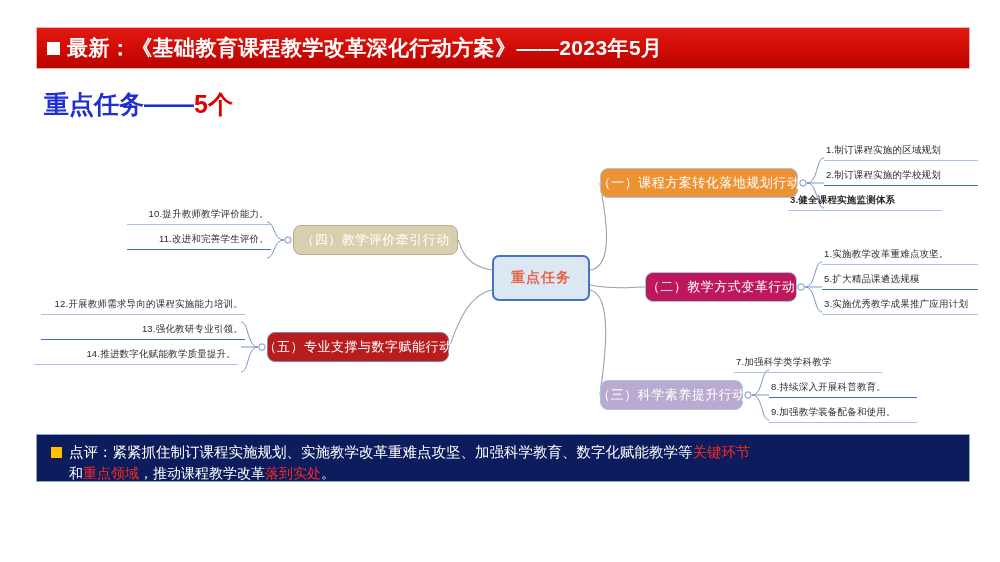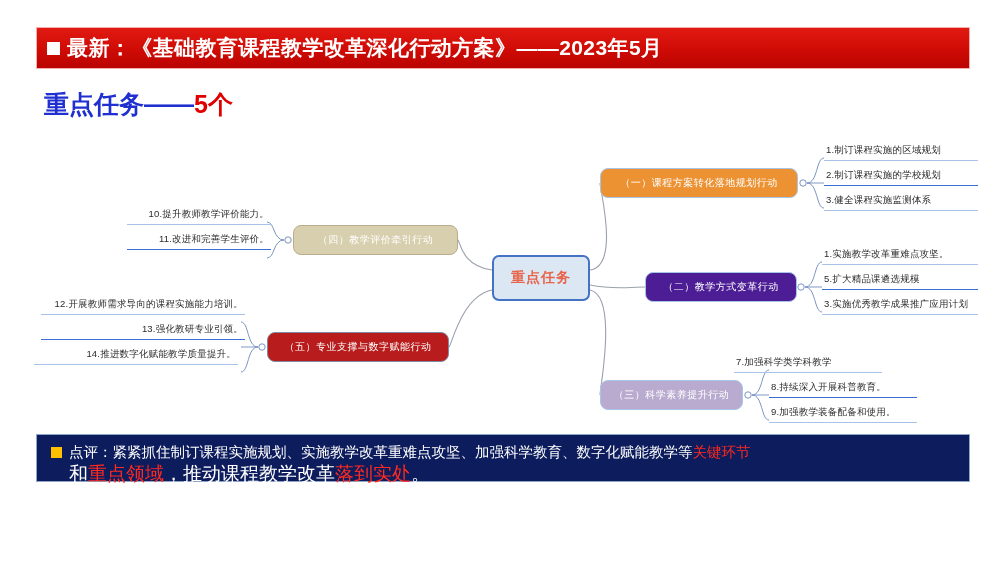--- a/index.html
+++ b/index.html
@@ -96,21 +96,21 @@
     height: 300px;
   }
   .node {
     position: absolute;
     box-sizing: border-box;
     display: flex;
     align-items: center;
     justify-content: center;
     border-radius: 7px;
     white-space: nowrap;
-    font-size: 10px;
+    font-size: 13px;
     letter-spacing: 0.5px;
   }
   
   #node-center {
     left: 492px;
     top: 125px;
     width: 98px;
     height: 46px;
     background: #dce7f4;
     border: 2px solid #4472c4;
@@ -126,21 +126,21 @@
     border: 1px solid #aab8d6;
     color: #ffffff;
   }
   #node-b1 {
     left: 600px; top: 38px; width: 198px;
     background: #ec9233;
     border-color: #a8c5e8;
   }
   #node-b2 {
     left: 645px; top: 142px; width: 152px;
-    background: #4c1d95;
+    background: #be185d;
     border-color: #a8c5e8;
   }
   #node-b3 {
     left: 600px; top: 250px; width: 143px;
     background: #b9abcf;
     border-color: #a8c5e8;
   }
   #node-b4 {
     left: 293px; top: 95px; width: 165px;
     background: #d8cfae;
@@ -191,21 +191,21 @@
     white-space: nowrap;
   }
   #comment-bullet {
     width: 11px;
     height: 11px;
     background: #ffc000;
     margin: 5px 7px 0 2px;
     flex: none;
   }
   #comment-line2 {
-    font-size: 19px;
+    font-size: 14px;
     line-height: 21px;
     padding-left: 20px;
     white-space: nowrap;
   }
   .hl-red { color: #ff2a20; }
 </style>
 </head>
 <body>
 
 <div id="slide">
@@ -265,21 +265,21 @@
       </div>
       <div class="node branch" id="node-b4">
         <span>（四）教学评价牵引行动</span>
       </div>
       <div class="node branch" id="node-b5">
         <span>（五）专业支撑与数字赋能行动</span>
       </div>
 
       <div class="leaf leaf-r leaf-soft" style="left:824px; top:14px; width:150px;">1.制订课程实施的区域规划</div>
       <div class="leaf leaf-r" style="left:824px; top:39px; width:150px;">2.制订课程实施的学校规划</div>
-      <div class="leaf leaf-r leaf-soft" style="left:824px; top:64px; width:150px;">3.健全课程实施监测体系</div>
+      <div class="leaf leaf-r leaf-soft" style="left:788px; top:64px; width:150px;font-weight:bold;">3.健全课程实施监测体系</div>
 
       <div class="leaf leaf-r leaf-soft" style="left:822px; top:118px; width:152px;">1.实施教学改革重难点攻坚。</div>
       <div class="leaf leaf-r" style="left:822px; top:143px; width:152px;">5.扩大精品课遴选规模</div>
       <div class="leaf leaf-r leaf-soft" style="left:822px; top:168px; width:152px;">3.实施优秀教学成果推广应用计划</div>
 
       <div class="leaf leaf-r leaf-soft" style="left:734px; top:226px; width:144px;">7.加强科学类学科教学</div>
       <div class="leaf leaf-r" style="left:769px; top:251px; width:144px;">8.持续深入开展科普教育。</div>
       <div class="leaf leaf-r leaf-soft" style="left:769px; top:276px; width:144px;">9.加强教学装备配备和使用。</div>
 
       <div class="leaf leaf-l leaf-soft" style="left:127px; top:78px; width:140px;">10.提升教师教学评价能力。</div>

